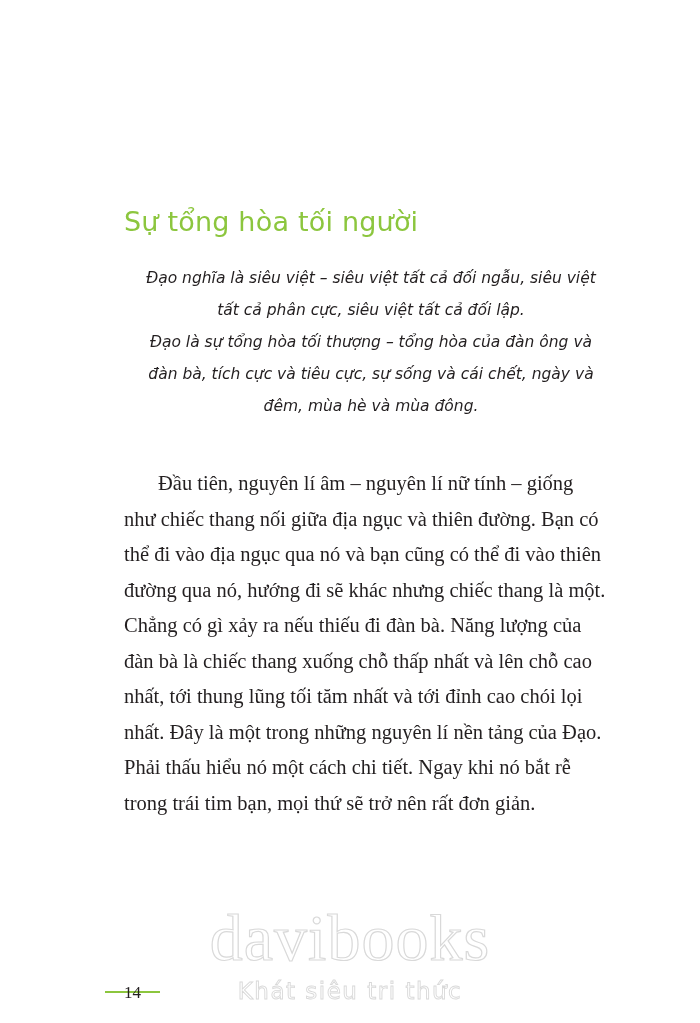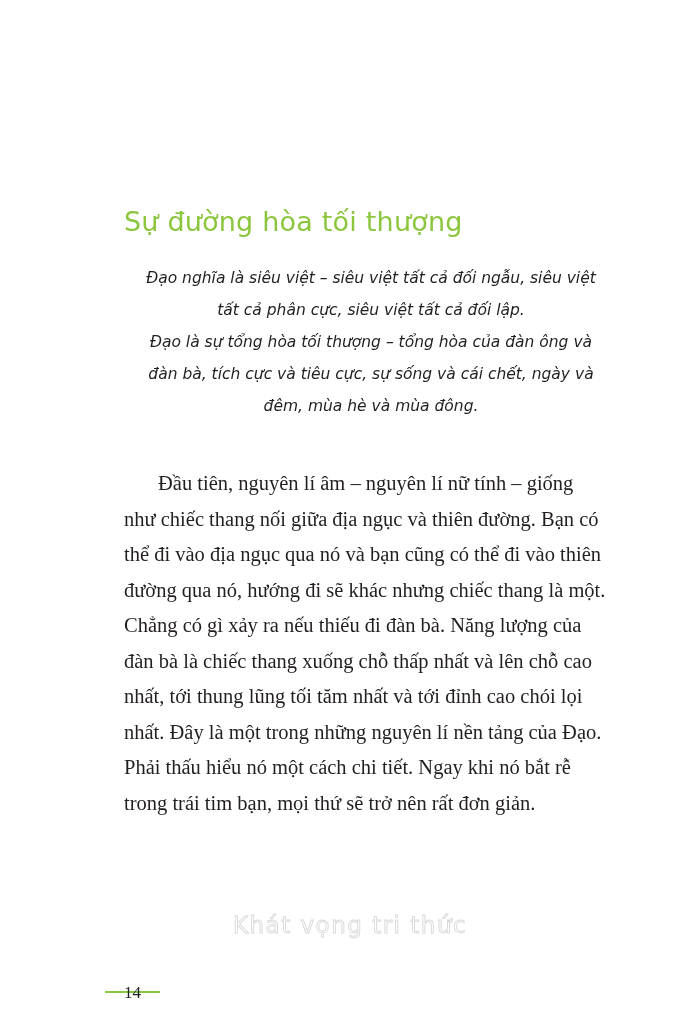--- a/index.html
+++ b/index.html
@@ -109,31 +109,32 @@
     color: transparent;
     -webkit-text-stroke: 0.9px #d9d9d9;
     line-height: 28px;
   }
 </style>
 </head>
 <body>
 
 <div class="page">
 
-  <h1 class="heading">Sự đường hòa tối thượng</h1>
+  <h1 class="heading">Sự tổng hòa tối người</h1>
 
   <div class="epigraph">
     <p>Đạo nghĩa là siêu việt – siêu việt tất cả đối ngẫu, siêu việt tất cả phân cực, siêu việt tất cả đối lập.</p>
     <p>Đạo là sự tổng hòa tối thượng – tổng hòa của đàn ông và đàn bà, tích cực và tiêu cực, sự sống và cái chết, ngày và đêm, mùa hè và mùa đông.</p>
   </div>
 
   <div class="body-text">
     <p>Đầu tiên, nguyên lí âm – nguyên lí nữ tính – giống như chiếc thang nối giữa địa ngục và thiên đường. Bạn có thể đi vào địa ngục qua nó và bạn cũng có thể đi vào thiên đường qua nó, hướng đi sẽ khác nhưng chiếc thang là một. Chẳng có gì xảy ra nếu thiếu đi đàn bà. Năng lượng của đàn bà là chiếc thang xuống chỗ thấp nhất và lên chỗ cao nhất, tới thung lũng tối tăm nhất và tới đỉnh cao chói lọi nhất. Đây là một trong những nguyên lí nền tảng của Đạo. Phải thấu hiểu nó một cách chi tiết. Ngay khi nó bắt rễ trong trái tim bạn, mọi thứ sẽ trở nên rất đơn giản.</p>
   </div>
 
   <div class="watermark">
-    <div class="wm-sub">Khát vọng tri thức</div>
+    <div class="wm-main">davibooks</div>
+    <div class="wm-sub">Khát siêu tri thức</div>
   </div>
 
   <div class="footer-rule"></div>
   <div class="page-number">14</div>
 
 </div>
 
 </body></html>

